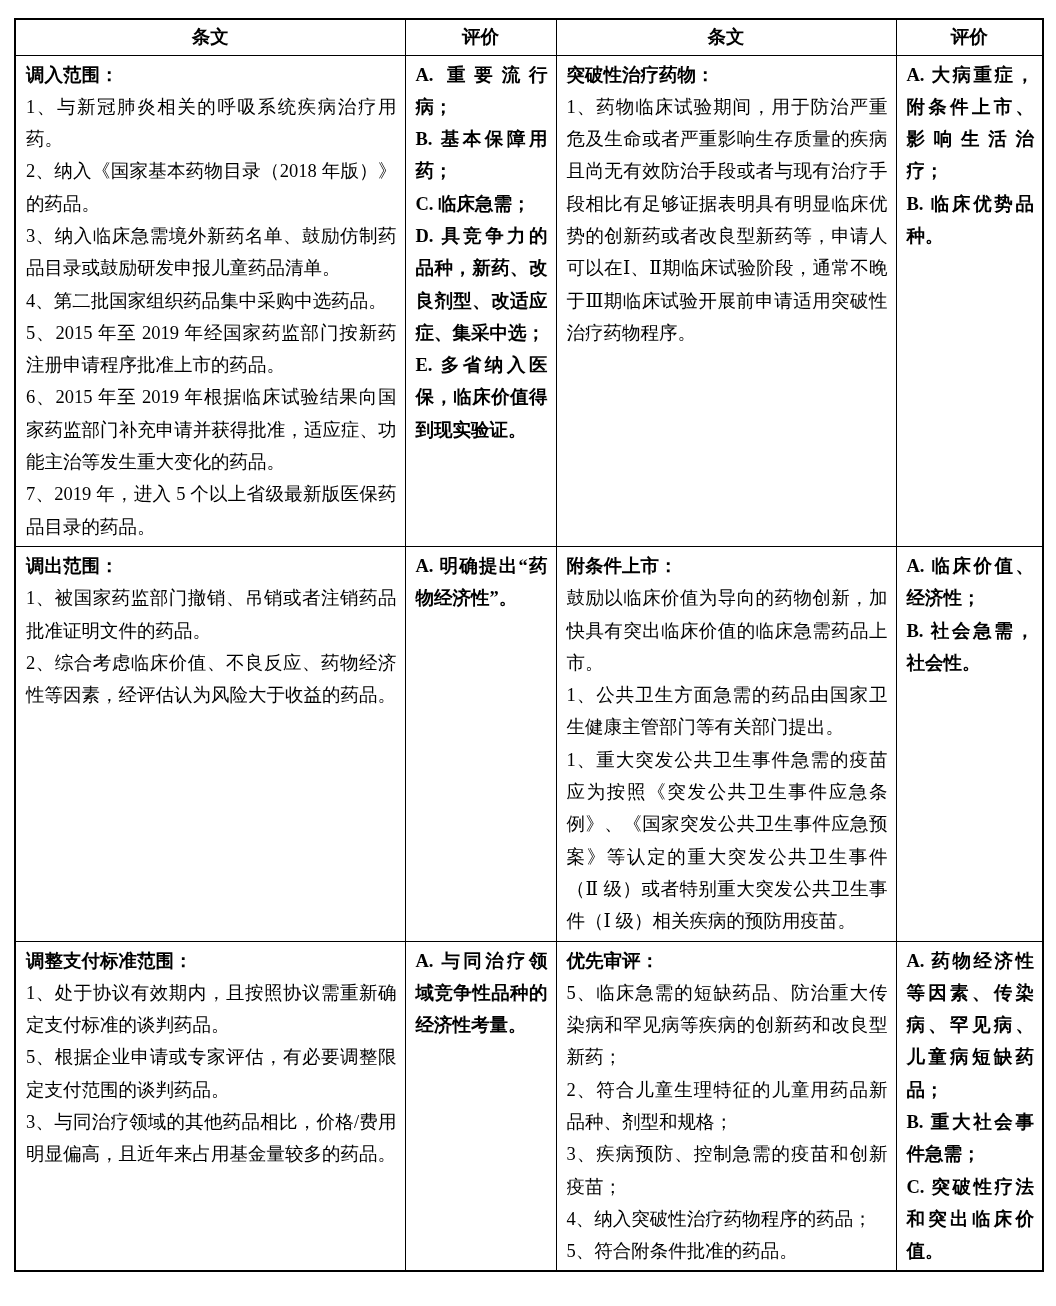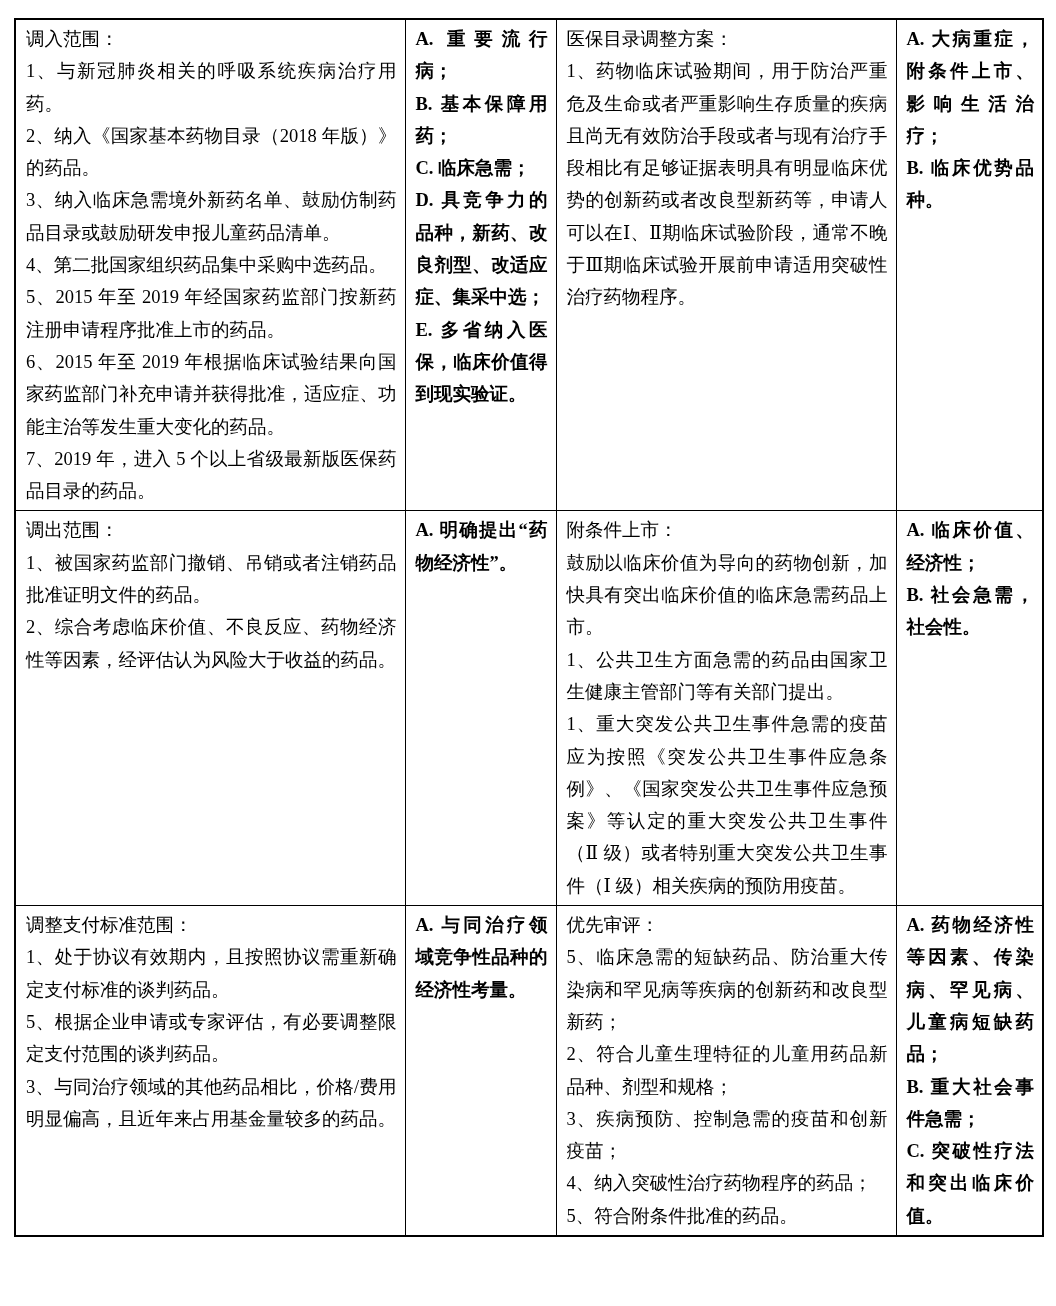--- a/index.html
+++ b/index.html
@@ -43,35 +43,41 @@
   tr.group-header th { height: 34px; }
   tr.col-header th  { height: 36px; }
   tr.body-row-1 { height: 485px; }
   tr.body-row-2 { height: 390px; }
   tr.body-row-3 { height: 329px; }
   td { padding: 3px 8px 3px 10px; }
   td p {
     text-align: justify;
     text-justify: inter-character;
   }
-  .cell-heading { font-weight: normal; }
+  .cell-heading { font-weight: bold; }
   td.eval-cell p { font-weight: bold; }
 </style>
 </head>
 <body>
 
 <div class="page">
   <table class="doc-table">
     <colgroup>
       <col class="c1">
         <col class="c2">
         <col class="c3">
         <col class="c4">
     </colgroup>
     <tbody>
+    <tr class="col-header">
+      <th>条文</th>
+      <th>评价</th>
+      <th>条文</th>
+      <th>评价</th>
+    </tr>
 
     <tr class="body-row-1">
       <td>
         <p class="cell-heading">调入范围：</p>
         <div>
               <p>1、与新冠肺炎相关的呼吸系统疾病治疗用药。</p>
               <p>2、纳入《国家基本药物目录（2018 年版）》的药品。</p>
               <p>3、纳入临床急需境外新药名单、鼓励仿制药品目录或鼓励研发申报儿童药品清单。</p>
               <p>4、第二批国家组织药品集中采购中选药品。</p>
               <p>5、2015 年至 2019 年经国家药监部门按新药注册申请程序批准上市的药品。</p>
@@ -82,21 +88,21 @@
       <td class="eval-cell">
         <div>
               <p>A. 重要流行病；</p>
               <p>B. 基本保障用药；</p>
               <p>C. 临床急需；</p>
               <p>D. 具竞争力的品种，新药、改良剂型、改适应症、集采中选；</p>
               <p>E. 多省纳入医保，临床价值得到现实验证。</p>
             </div>
       </td>
       <td>
-        <p class="cell-heading">医保目录调整方案：</p>
+        <p class="cell-heading">突破性治疗药物：</p>
         <div>
               <p>1、药物临床试验期间，用于防治严重危及生命或者严重影响生存质量的疾病且尚无有效防治手段或者与现有治疗手段相比有足够证据表明具有明显临床优势的创新药或者改良型新药等，申请人可以在Ⅰ、Ⅱ期临床试验阶段，通常不晚于Ⅲ期临床试验开展前申请适用突破性治疗药物程序。</p>
             </div>
       </td>
       <td class="eval-cell">
         <div>
               <p>A. 大病重症，附条件上市、影响生活治疗；</p>
               <p>B. 临床优势品种。</p>
             </div>
       </td>

